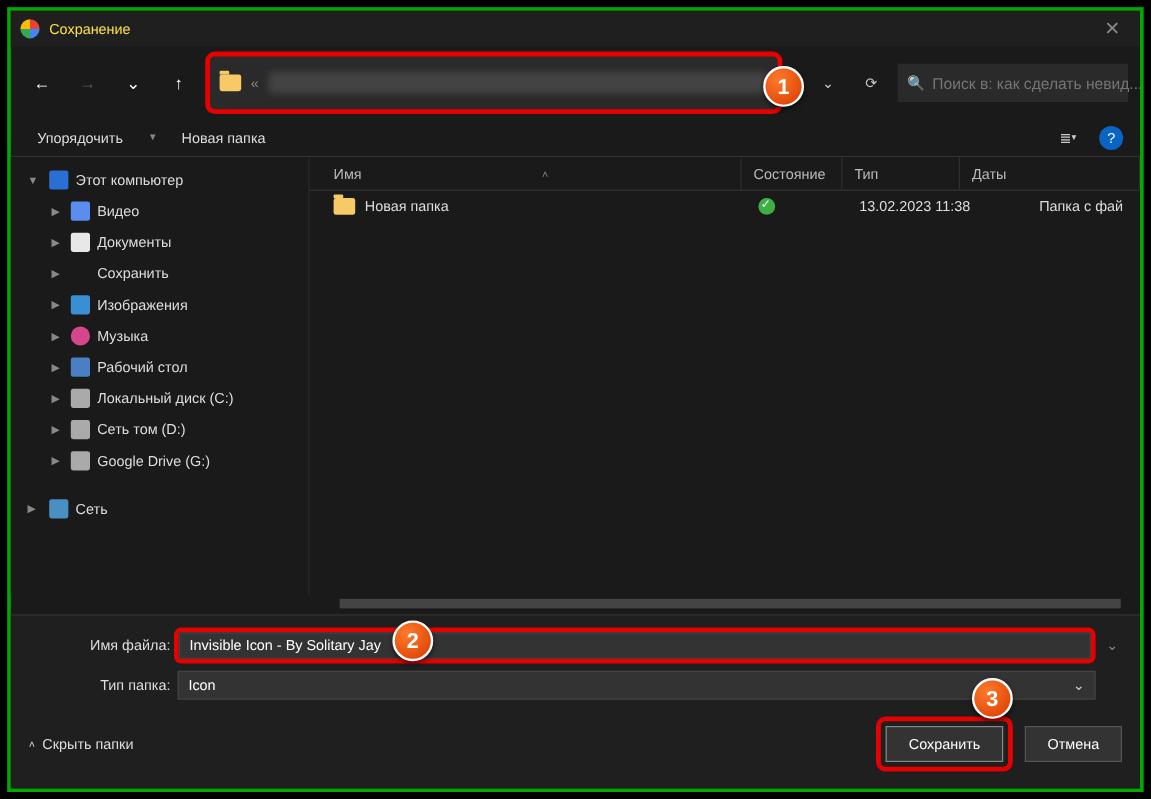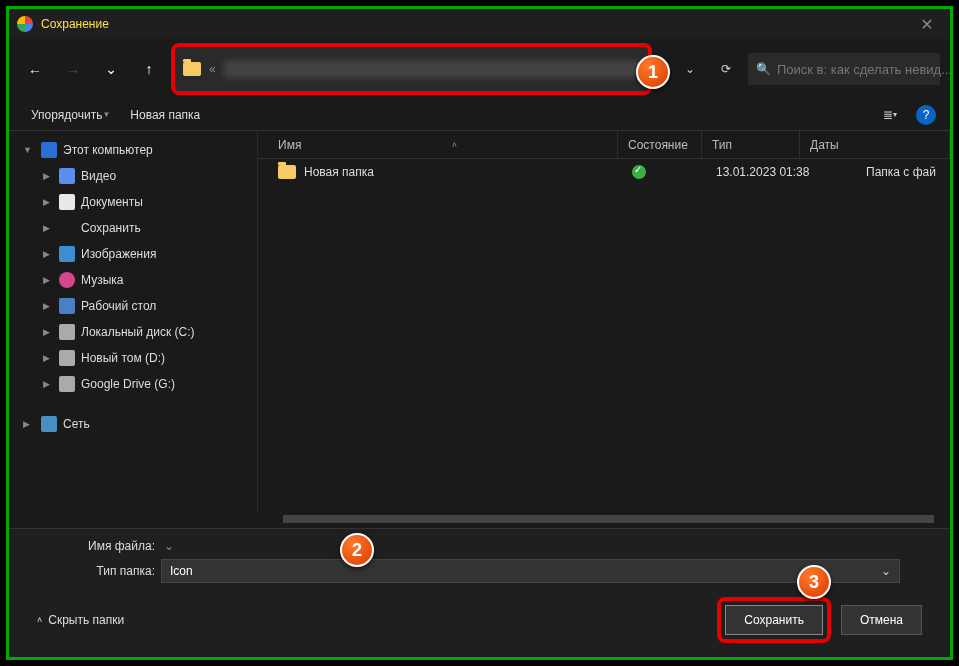--- a/index.html
+++ b/index.html
@@ -17,21 +17,21 @@
 .addrbox .folder-ico::before{content:"";position:absolute;top:-3px;left:0;width:8px;height:3px;background:#f7c967;border-radius:1px 1px 0 0}
 .addrbox .blur{flex:1;height:18px;background:#555;border-radius:3px;filter:blur(3px);opacity:.6}
 .marker{position:absolute;width:34px;height:34px;border-radius:50%;background:radial-gradient(circle at 35% 30%,#ff7a2a,#d83a00);border:2px solid #fff;color:#fff;font-weight:bold;font-size:18px;display:flex;align-items:center;justify-content:center;z-index:10;box-shadow:0 2px 4px rgba(0,0,0,.6)}
 .m1{right:-22px;top:8px}
 .navrow .chev{width:28px;height:32px;display:flex;align-items:center;justify-content:center;color:#ccc;margin-left:18px;cursor:pointer}
 .navrow .refresh{width:32px;height:32px;display:flex;align-items:center;justify-content:center;color:#ccc;cursor:pointer}
 .searchbox{width:192px;height:32px;background:#2a2a2a;display:flex;align-items:center;padding:0 8px;gap:6px}
 .searchbox .sico{color:#888;font-size:12px}
 .searchbox input{flex:1;background:transparent;border:none;color:#888;font-size:13px;outline:none}
 .toolbar{height:32px;display:flex;align-items:center;padding:0 14px;gap:4px;border-bottom:1px solid #333}
-.toolbar .tbtn{padding:4px 8px;color:#ddd;display:flex;align-items:center;gap:0;cursor:pointer}
+.toolbar .tbtn{padding:4px 8px;color:#ddd;display:flex;align-items:center;gap:21px;cursor:pointer}
 .toolbar .spacer{flex:1}
 .toolbar .iconbtn{width:28px;height:24px;display:flex;align-items:center;justify-content:center;color:#ccc;cursor:pointer}
 .toolbar .help{width:20px;height:20px;border-radius:50%;background:#0a64c4;color:#fff;display:flex;align-items:center;justify-content:center;font-size:12px;cursor:pointer;margin-left:8px}
 .body{flex:1;display:flex;min-height:0}
 .sidebar{width:248px;background:#1a1a1a;padding:6px 0;overflow:hidden}
 .sidebar .row{height:26px;display:flex;align-items:center;padding-left:14px;gap:6px;color:#ddd;cursor:pointer;font-size:12px}
 .sidebar .row .exp{width:12px;color:#888;font-size:9px}
 .sidebar .row.sub{padding-left:34px}
 .sidebar .row.sub .exp{width:10px}
 .sidebar .ico{width:16px;height:16px;display:flex;align-items:center;justify-content:center;font-size:12px}
@@ -57,21 +57,21 @@
 .fico.folder::before{content:"";position:absolute;top:-3px;left:0;width:8px;height:3px;background:#f7c967;border-radius:1px 1px 0 0}
 .fico.blank{background:#fff;border-radius:2px}
 .filerow .fname{width:318px}
 .filerow .fstate{width:84px;display:flex;align-items:center;padding-left:10px}
 .fstate .ok{width:14px;height:14px;border-radius:50%;background:#3cb043;position:relative}
 .fstate .ok::after{content:"✓";position:absolute;color:#fff;font-size:10px;left:2px;top:-1px}
 .filerow .fdate{width:150px;padding-left:10px}
 .filerow .ftype{flex:1;padding-left:10px}
 .scrollbar{height:14px;background:#1a1a1a;margin:0 2px 2px 260px;position:relative}
 .scrollbar .track{position:absolute;left:14px;right:14px;top:3px;height:8px;background:#444;border-radius:0}
-.bottom{background:#1f1f1f;border-top:1px solid #333;padding:10px 28px 4px}
+.bottom{background:#1f1f1f;border-top:1px solid #333;padding:10px 15px 4px}
 .fieldrow{display:flex;align-items:center;margin-bottom:6px;gap:6px;position:relative}
 .fieldrow .lbl{width:118px;text-align:right;color:#ddd}
 .fieldrow .inputwrap{flex:1;position:relative}
 .fieldrow input,.fieldrow .combo{width:100%;height:24px;background:#333;border:1px solid #444;color:#fff;padding:0 8px;font-size:12px;outline:none}
 .fieldrow.fn .inputwrap{border:4px solid #e60000;border-radius:6px;margin-left:-3px}
 .fieldrow.fn input{height:22px}
 .fieldrow .combo{display:flex;align-items:center;justify-content:space-between;cursor:pointer}
 .fieldrow .combo .cv{color:#ccc}
 .m2{left:303px;top:-6px}
 .btnrow{display:flex;align-items:center;padding:8px 0 10px}
@@ -160,21 +160,21 @@
             <span>Рабочий стол</span>
           </div>
           <div class="row sub">
             <span class="exp">▶</span>
             <span class="ico drive"></span>
             <span>Локальный диск (C:)</span>
           </div>
           <div class="row sub">
             <span class="exp">▶</span>
             <span class="ico drive"></span>
-            <span>Новый том (D:)</span>
+            <span>Сеть том (D:)</span>
           </div>
           <div class="row sub">
             <span class="exp">▶</span>
             <span class="ico drive"></span>
             <span>Google Drive (G:)</span>
           </div>
         </div>
       <div style="height:14px"></div>
       <div class="row">
         <span class="exp">▶</span>
@@ -193,34 +193,37 @@
         <div class="col type">Тип</div>
         <div class="col date">Даты</div>
       </div>
       <div id="file-rows">
           <div class="filerow">
             <div class="fico folder"></div>
             <div class="fname">Новая папка</div>
             <div class="fstate">
               <span class="ok"></span>
             </div>
-            <div class="fdate">13.01.2023 01:38</div>
+            <div class="fdate">13.02.2023 11:38</div>
             <div class="ftype">Папка с фай</div>
           </div>
         </div>
     </div>
   </div>
 
   <div class="scrollbar">
       <div class="track"></div>
     </div>
 
   <div class="bottom">
     <div class="fieldrow fn">
       <div class="lbl">Имя файла:</div>
+      <div class="inputwrap">
+        <input value="Invisible Icon - By Solitary Jay" style="">
+      </div>
       <span style="color:#888;width:16px;text-align:center">⌄</span>
       <div class="marker m2">2</div>
     </div>
     <div class="fieldrow">
       <div class="lbl">Тип папка:</div>
       <div class="inputwrap">
         <div class="combo">
           <span>Icon</span>
           <span class="cv">⌄</span>
         </div>

